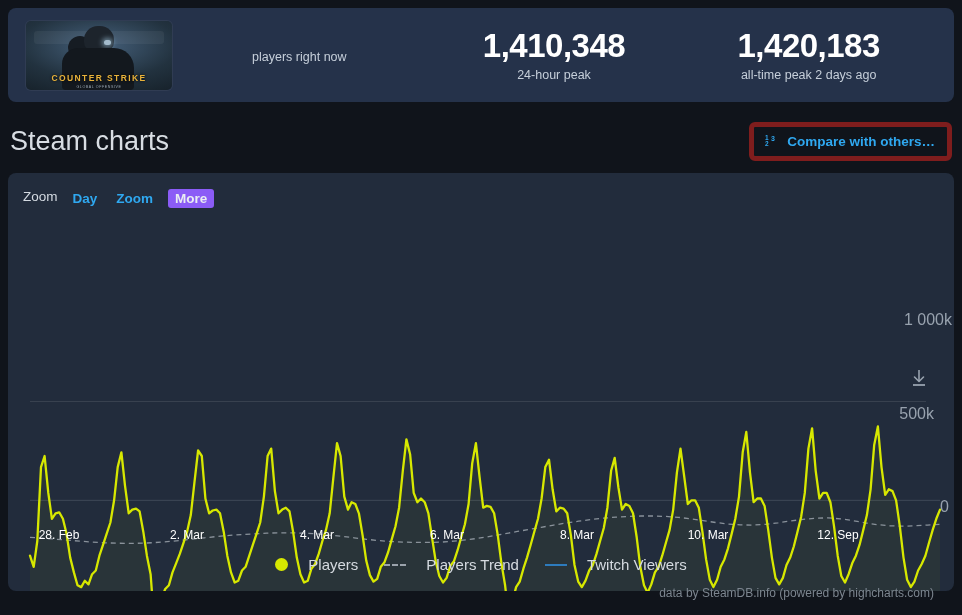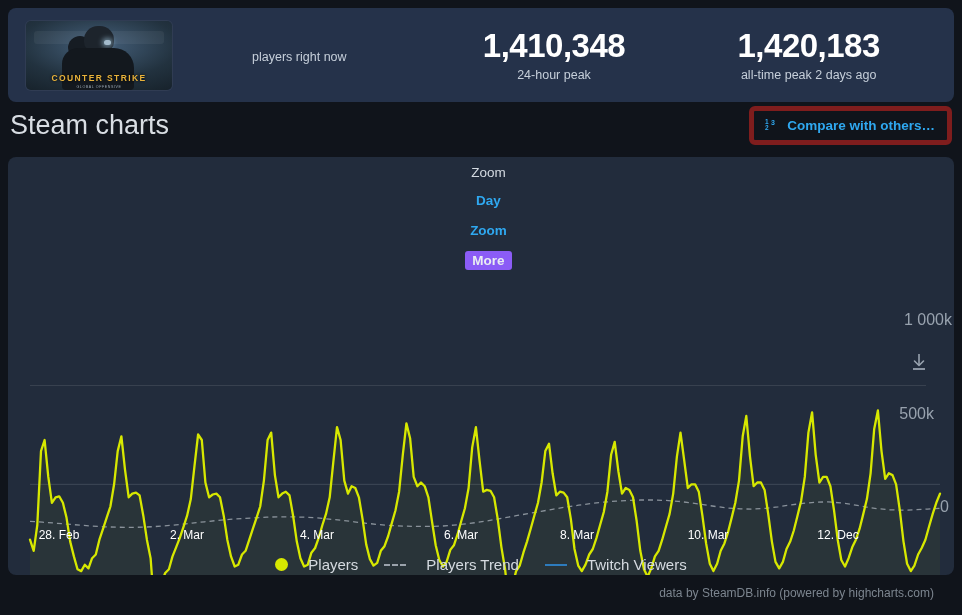--- a/index.html
+++ b/index.html
@@ -80,21 +80,21 @@
     font-size: 33px; font-weight: bold; color: #ffffff;
     letter-spacing: -0.5px; line-height: 1.1;
   }
   .stat-label {
     font-size: 12.5px; color: #c6cfda; margin-top: 4px;
   }
 
   
   .title-row {
     display: flex; align-items: center; justify-content: space-between;
-    margin-top: 4px; padding: 0 2px;
+    margin-top: 20px; padding: 0 2px;
   }
   .page-title {
     font-size: 27px; color: #d8dde3; font-weight: normal;
   }
   .compare-btn {
     display: inline-flex; align-items: center; gap: 7px;
     border: 5px solid #7f1d1d; border-radius: 6px;
     padding: 6px 12px 6px 11px;
     color: #2fa8f0; font-size: 13.5px; font-weight: bold;
     background: transparent; cursor: pointer;
@@ -104,24 +104,23 @@
   
   .chart-card {
     margin-top: 12px;
     height: 418px;
     background: #222c3c;
     border-radius: 8px;
     position: relative;
     overflow: hidden;
   }
   .zoom-row {
-    display: flex; align-items: center; gap: 11px;
-    padding: 8px 0 0 15px;
+    display: flex; align-items: flex-start; gap: 11px;
+    padding: 16px 0 0 15px;
     font-size: 13.5px;
-    flex-direction: column;
   }
   .zoom-label { color: #d4dae1; }
   .zoom-opt {
     color: #2fa8f0; font-weight: bold; cursor: pointer;
     padding: 2px 4px; border-radius: 3px;
   }
   .zoom-opt.active {
     background: #8b5cf6; color: #e9edf2;
     padding: 2px 7px;
   }
@@ -253,24 +252,24 @@
       </svg>
   </div>
 
   <div class="axis-lbl" id="yl-1000k">1 000k</div>
   <div class="axis-lbl" id="yl-500k">500k</div>
   <div class="axis-lbl" id="yl-0">0</div>
 
   <div class="xtick-lbl" style="left:59px">28. Feb</div>
   <div class="xtick-lbl" style="left:187px">2. Mar</div>
   <div class="xtick-lbl" style="left:317px">4. Mar</div>
-  <div class="xtick-lbl" style="left:461px">6. Mar</div>
+  <div class="xtick-lbl" style="left:447px">6. Mar</div>
   <div class="xtick-lbl" style="left:577px">8. Mar</div>
   <div class="xtick-lbl" style="left:708px">10. Mar</div>
-  <div class="xtick-lbl" style="left:838px">12. Dec</div>
+  <div class="xtick-lbl" style="left:838px">12. Sep</div>
 
   <div class="legend">
     <div class="leg-item">
       <span class="leg-dot" style="background:#d7e800"></span>
       <span class="leg-text">Players</span>
     </div>
     <div class="leg-item">
       <span class="leg-dash"></span>
       <span class="leg-text">Players Trend</span>
     </div>

